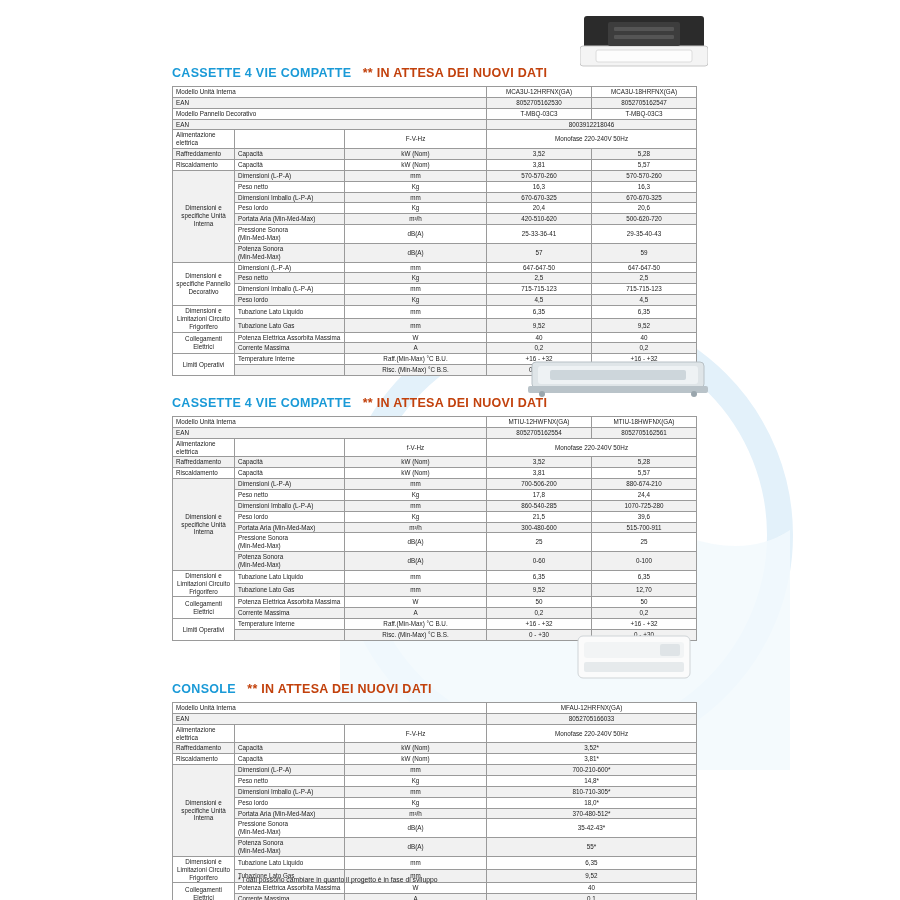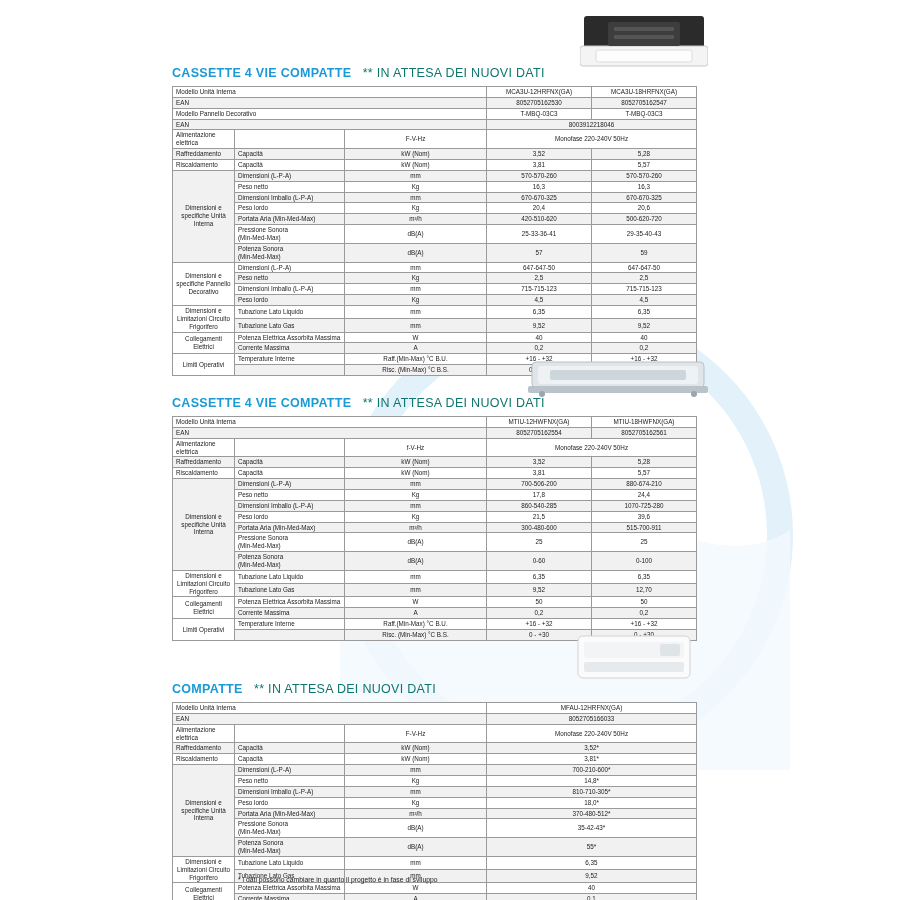--- a/index.html
+++ b/index.html
@@ -33,22 +33,22 @@
   }
   .sec-title {
     font-size: 12.5px;
     font-weight: bold;
     color: #1a9ad7;
     letter-spacing: 0.3px;
     margin-bottom: 6px;
     white-space: nowrap;
   }
   .sec-title .note {
-    color: #0f766e;
-    font-weight: normal;
+    color: #c2410c;
+    font-weight: bold;
     text-align: center;
   }
 
   
   .prodimg { position: absolute; z-index: 3; }
 
   
   table.spec {
     border-collapse: collapse;
     table-layout: fixed;
@@ -404,21 +404,21 @@
 
   <svg class="prodimg" style="left:576px; top:632px; width:116px; height:52px;" viewBox="0 0 116 52">
     <rect x="2" y="4" width="112" height="42" rx="5" fill="#fbfbfb" stroke="#cfd4d7"></rect>
     <rect x="8" y="10" width="100" height="16" rx="3" fill="#f2f4f5"></rect>
     <rect x="8" y="30" width="100" height="10" rx="2" fill="#e6eaec"></rect>
     <rect x="84" y="12" width="20" height="12" rx="2" fill="#dfe4e7"></rect>
   </svg>
 
   <div class="section" style="left:172px; top:682px;">
     <div class="sec-title">
-      <span>COMPATTE</span>
+      <span>CONSOLE</span>
       &nbsp;&nbsp;<span class="note">** IN ATTESA DEI NUOVI DATI</span>
     </div>
     <table class="spec" id="tbl2">
       <colgroup>
         <col style="width:62px">
           <col style="width:110px">
           <col style="width:142px">
           <col style="width:210px">
       </colgroup>
       <tbody id="tbody2">

